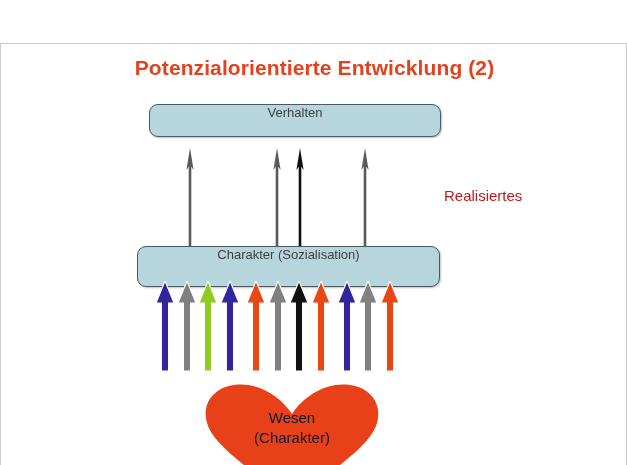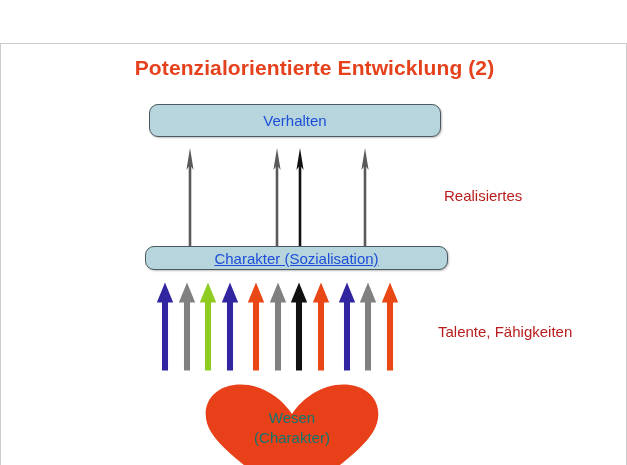--- a/index.html
+++ b/index.html
@@ -34,38 +34,37 @@
   }
 
   
   .box {
     position: absolute;
     background: #b6d5dd;
     border: 1px solid #4a5a60;
     border-radius: 9px;
     box-sizing: border-box;
     display: flex;
-    align-items: center;
+    align-items: flex-start;
     justify-content: center;
-    color: #1d4ed8;
-    font-size: 15px;
+    color: #404040;
+    font-size: 13px;
     box-shadow: 1px 1px 2px rgba(0,0,0,0.25);
   }
   #box-verhalten {
     left: 148px;
     top: 60px;
     width: 292px;
     height: 33px;
   }
   #box-charakter {
-    left: 144px;
+    left: 136px;
     top: 202px;
     width: 303px;
-    height: 24px;
-    text-decoration: underline;
+    height: 41px;
   }
 
   
   .side-label {
     position: absolute;
     color: #b91c1c;
     font-size: 15px;
     white-space: nowrap;
   }
   #label-realisiertes { left: 443px; top: 143px; }
@@ -115,21 +114,20 @@
 
   <div class="box" id="box-verhalten" style="background: rgb(182, 213, 221); border-color: rgb(74, 90, 96);">
     <span>Verhalten</span>
   </div>
 
   <div class="box" id="box-charakter" style="background: rgb(182, 213, 221); border-color: rgb(74, 90, 96);">
     <span>Charakter (Sozialisation)</span>
   </div>
 
   <div class="side-label" id="label-realisiertes">Realisiertes</div>
-  <div class="side-label" id="label-talente">Talente, Fähigkeiten</div>
 
   <div id="thin-arrow-layer">
       <div class="thin-arrow" style="left: 181px; top: 104px;"><svg width="16" height="98" viewBox="0 0 16 98">
           <polygon points="8,0 11.6,22 8,17 4.4,22" fill="#5a5a5a"></polygon>
           <rect x="6.7" y="17" width="2.6" height="81" fill="#5a5a5a"></rect>
         </svg></div>
       <div class="thin-arrow" style="left: 268px; top: 104px;"><svg width="16" height="98" viewBox="0 0 16 98">
           <polygon points="8,0 11.6,22 8,17 4.4,22" fill="#5a5a5a"></polygon>
           <rect x="6.7" y="17" width="2.6" height="81" fill="#5a5a5a"></rect>
         </svg></div>
@@ -177,18 +175,18 @@
           <polygon points="10,0 19,22 13.6,22 13.6,90 6.4,90 6.4,22 1,22" fill="#ea4716" stroke="#ffffff" stroke-width="1.1"></polygon>
         </svg></div>
     </div>
 
   <div id="heart-wrap">
     <svg width="176" height="120" viewBox="0 0 176 120">
       <path id="heart-path" d="M88 120 C 60 96, 22 74, 7 50 C -6 28, 6 6, 30 3 C 54 0, 76 14, 88 32 C 100 14, 122 0, 146 3 C 170 6, 182 28, 169 50 C 154 74, 116 96, 88 120 Z" fill="#e8411a"></path>
     </svg>
   </div>
 
-  <div id="heart-label" style="color: #0f766e;">
+  <div id="heart-label" style="color: #0f172a;">
     <span>Wesen</span>
     <span>(Charakter)</span>
   </div>
 
 </div>
 
 </body></html>

